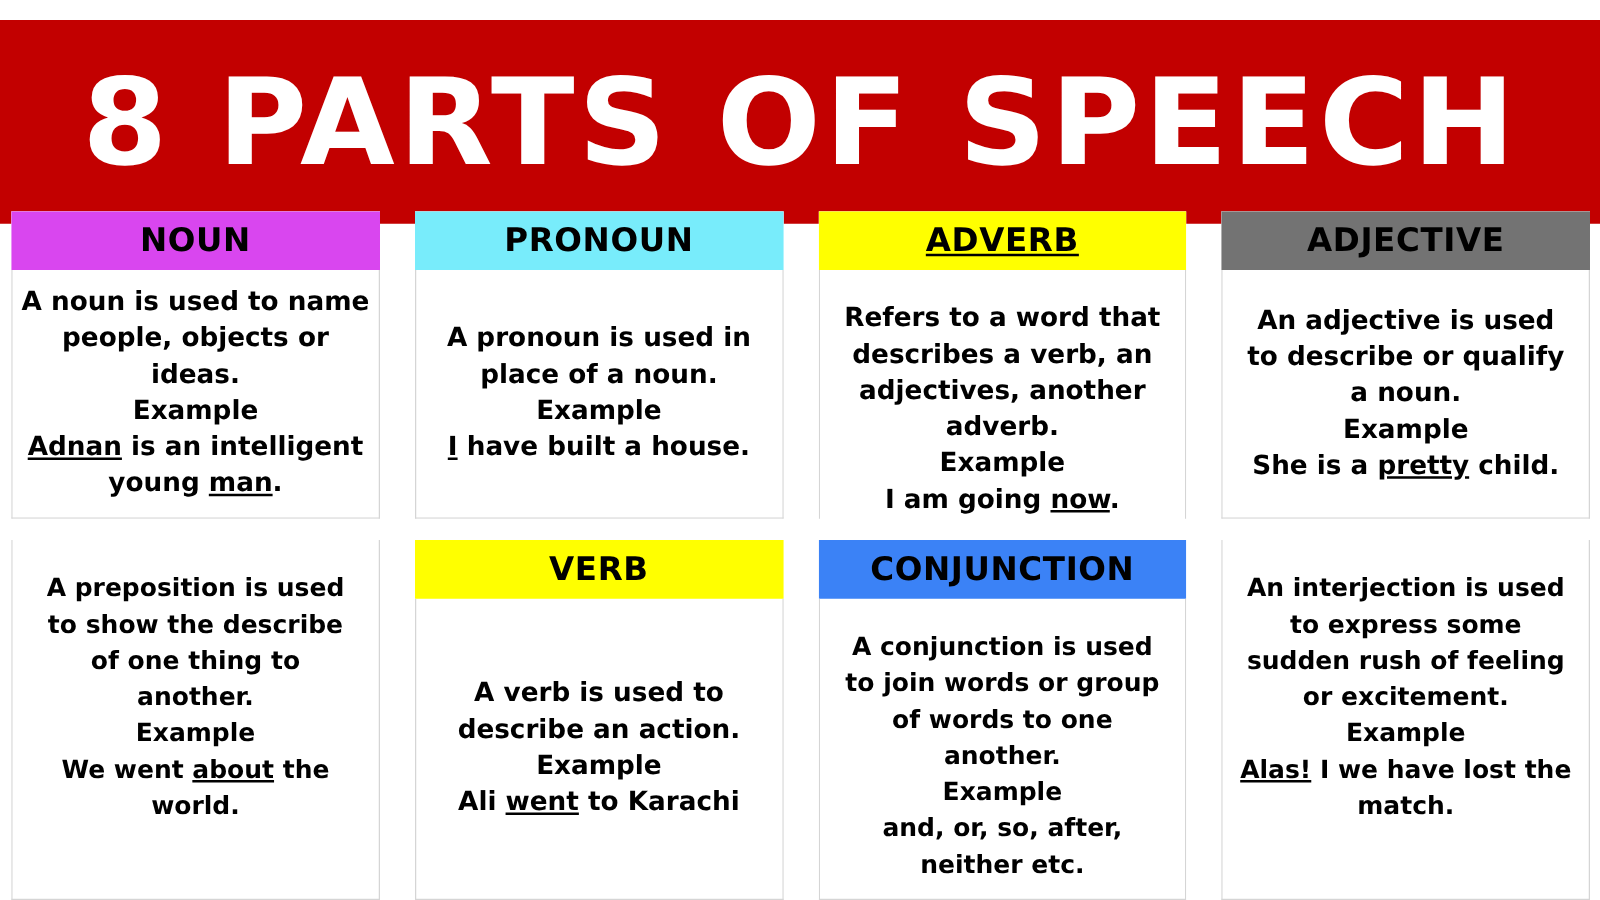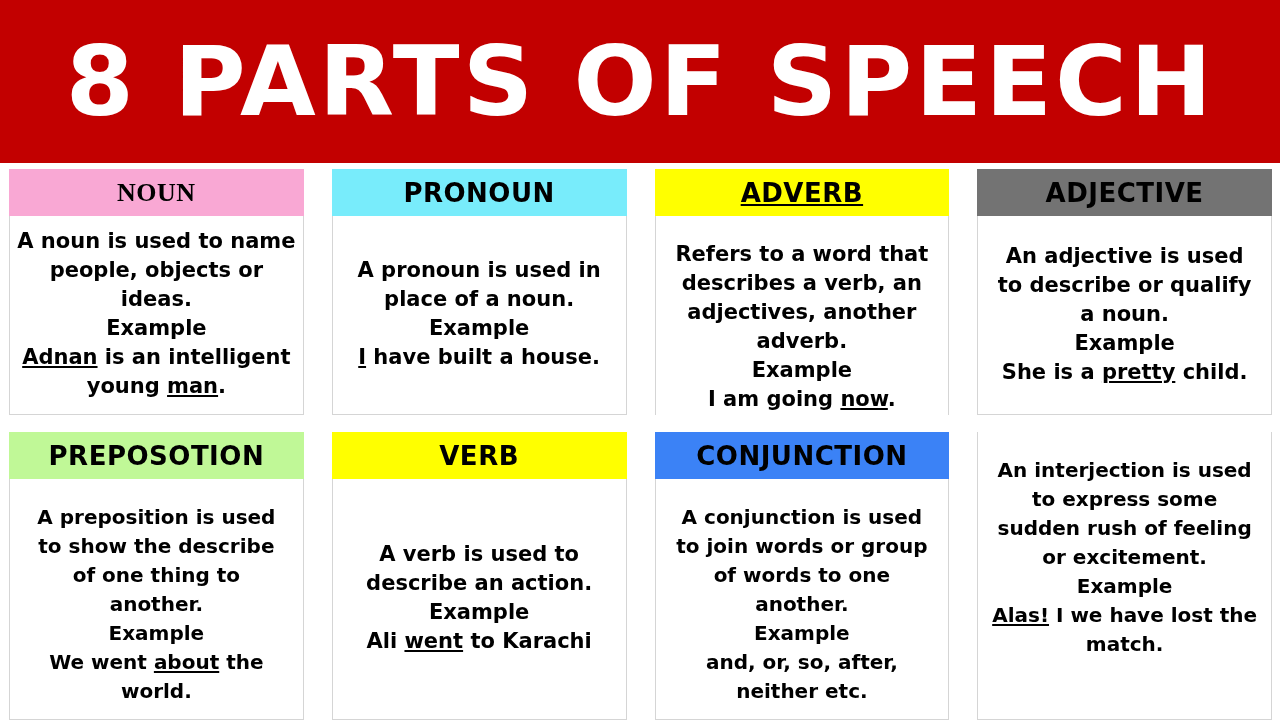--- a/index.html
+++ b/index.html
@@ -17,21 +17,21 @@
     position: relative;
     width: 1280px;
     height: 720px;
     background: #ffffff;
   }
 
   
   .banner {
     position: absolute;
     left: 0;
-    top: 0;
+    top: 16px;
     width: 1280px;
     height: 163px;
     background: var(--banner-bg, #c20000);
     display: flex;
     align-items: center;
     justify-content: center;
   }
 
   .banner-title {
     color: #ffffff;
@@ -115,21 +115,21 @@
 <body>
 
 <div class="poster">
 
   <div class="banner" style="background: rgb(194, 0, 0);">
     <div class="banner-title" style="color: rgb(255, 255, 255);">8 PARTS OF SPEECH</div>
   </div>
 
   <div class="grid">
       <div class="card">
-        <div class="card-header" style="background: #f9a8d4; font-family: Liberation Serif, serif;">NOUN</div>
+        <div class="card-header" style="background: #d946ef;">NOUN</div>
         <div class="card-body">
           <div class="line"><span>A noun is used to name</span></div>
           <div class="line"><span>people, objects or</span></div>
           <div class="line"><span>ideas.</span></div>
           <div class="line"><span>Example</span></div>
           <div class="line"><span class="u">Adnan</span><span> is an intelligent</span></div>
           <div class="line"><span>young </span><span class="u">man</span><span>.</span></div>
         </div>
       </div>
       <div class="card">
@@ -156,21 +156,20 @@
         <div class="card-header" style="background: #737373;">ADJECTIVE</div>
         <div class="card-body">
           <div class="line"><span>An adjective is used</span></div>
           <div class="line"><span>to describe or qualify</span></div>
           <div class="line"><span>a noun.</span></div>
           <div class="line"><span>Example</span></div>
           <div class="line"><span>She is a </span><span class="u">pretty</span><span> child.</span></div>
         </div>
       </div>
       <div class="card">
-        <div class="card-header" style="background: rgb(192, 248, 151);">PREPOSOTION</div>
         <div class="card-body top-aligned">
           <div class="line tight"><span>A preposition is used</span></div>
           <div class="line tight"><span>to show the describe</span></div>
           <div class="line tight"><span>of one thing to</span></div>
           <div class="line tight"><span>another.</span></div>
           <div class="line tight"><span>Example</span></div>
           <div class="line tight"><span>We went </span><span class="u">about</span><span> the</span></div>
           <div class="line tight"><span>world.</span></div>
         </div>
       </div>

